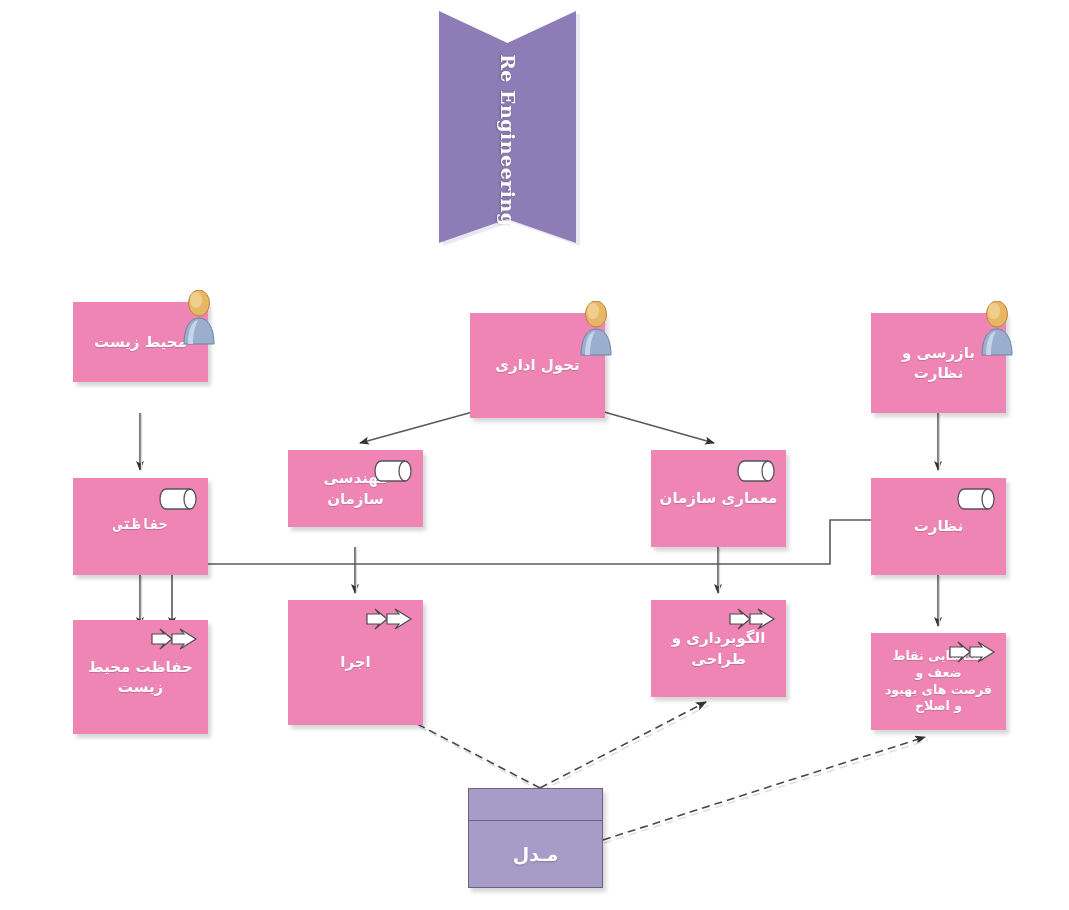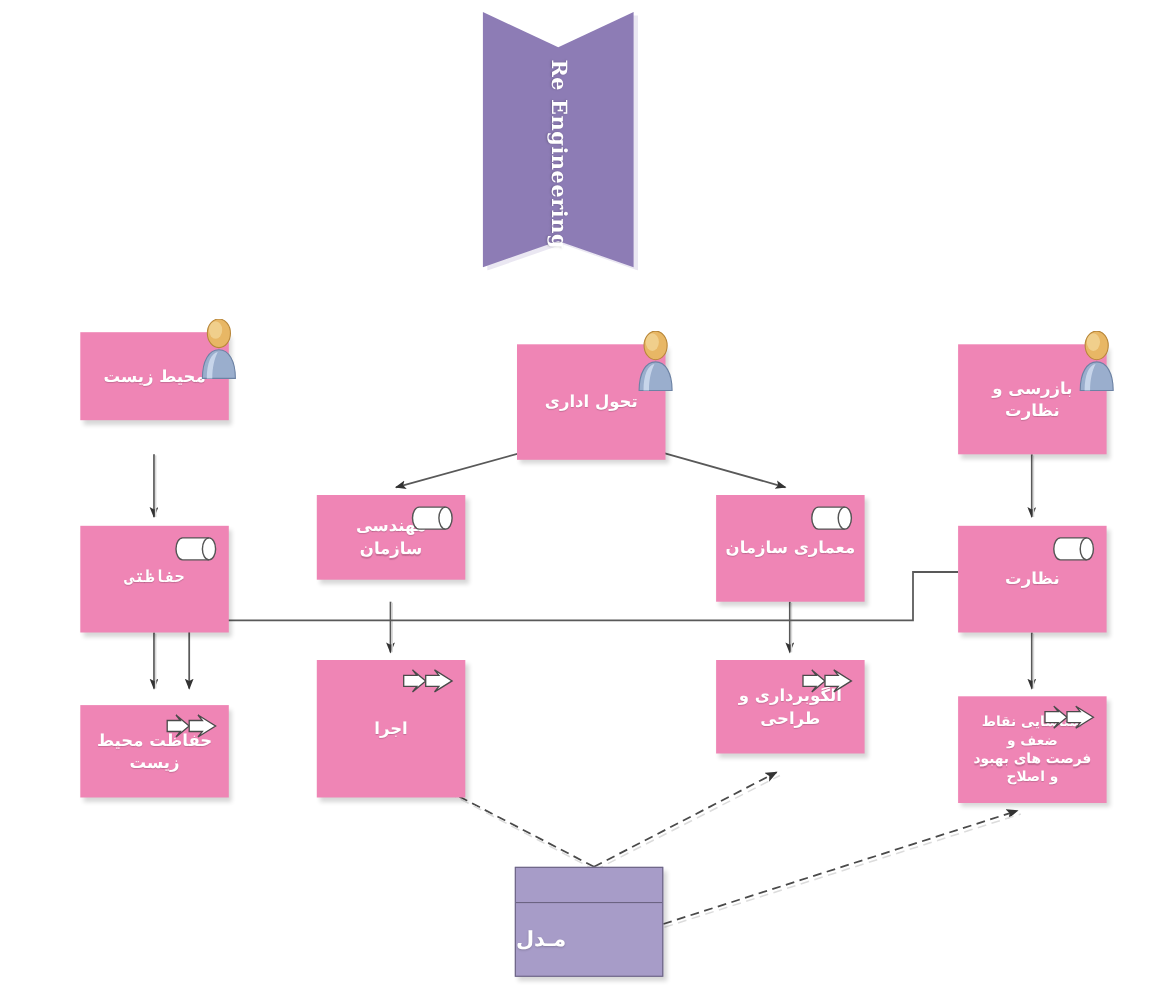--- a/index.html
+++ b/index.html
@@ -120,20 +120,21 @@
   }
   .obj .obj-top {
     height: 33%;
     border-bottom: 1.5px solid #6b6382;
     box-sizing: border-box;
   }
   .obj .obj-body {
     height: 67%;
     display: flex;
     align-items: center;
+    justify-content: center;
     box-sizing: border-box;
   }
   .obj .obj-label {
     color: #ffffff;
     font-size: 19px;
     font-weight: 700;
     direction: rtl;
     letter-spacing: 1px;
     text-shadow: 0 1px 2px rgba(0,0,0,0.2);
   }
@@ -270,42 +271,42 @@
   <div class="box" style="left:871px; top:478px; width:135px; height:97px;">
     <span class="label">نظارت</span>
     <span class="icon-component">
       <svg width="40" height="26" viewBox="0 0 40 26">
         <path d="M8,3 L32,3 A6,10 0 0 1 32,23 L8,23 A6,10 0 0 1 8,3 Z" fill="#ffffff" stroke="#555555" stroke-width="1.3"></path>
         <path d="M32,3 A6,10 0 0 0 32,23" fill="none" stroke="#555555" stroke-width="1.3"></path>
       </svg>
     </span>
   </div>
 
-  <div class="box" style="left:73px; top:641px; width:135px; height:84px;">
+  <div class="box" style="left:73px; top:620px; width:135px; height:114px;">
     <span class="label">حفاظت محیط
 زیست</span>
     <span class="icon-chevron">
       <svg width="50" height="26" viewBox="0 0 50 26">
         <path d="M2,8 L14,8 L10,3 L22,13 L10,23 L14,18 L2,18 Z" fill="#ffffff" stroke="#4a4a4a" stroke-width="1.2"></path>
         <path d="M22,8 L34,8 L30,3 L46,13 L30,23 L34,18 L22,18 Z" fill="#ffffff" stroke="#4a4a4a" stroke-width="1.2"></path>
       </svg>
     </span>
   </div>
 
   <div class="box" style="left:288px; top:600px; width:135px; height:125px;">
     <span class="label">اجرا</span>
     <span class="icon-chevron">
       <svg width="50" height="26" viewBox="0 0 50 26">
         <path d="M2,8 L14,8 L10,3 L22,13 L10,23 L14,18 L2,18 Z" fill="#ffffff" stroke="#4a4a4a" stroke-width="1.2"></path>
         <path d="M22,8 L34,8 L30,3 L46,13 L30,23 L34,18 L22,18 Z" fill="#ffffff" stroke="#4a4a4a" stroke-width="1.2"></path>
       </svg>
     </span>
   </div>
 
-  <div class="box" style="left:651px; top:600px; width:135px; height:85px;">
+  <div class="box" style="left:651px; top:600px; width:135px; height:97px;">
     <span class="label">الگوبرداری و طراحی</span>
     <span class="icon-chevron">
       <svg width="50" height="26" viewBox="0 0 50 26">
         <path d="M2,8 L14,8 L10,3 L22,13 L10,23 L14,18 L2,18 Z" fill="#ffffff" stroke="#4a4a4a" stroke-width="1.2"></path>
         <path d="M22,8 L34,8 L30,3 L46,13 L30,23 L34,18 L22,18 Z" fill="#ffffff" stroke="#4a4a4a" stroke-width="1.2"></path>
       </svg>
     </span>
   </div>
 
   <div class="box" style="left:871px; top:633px; width:135px; height:97px;">

